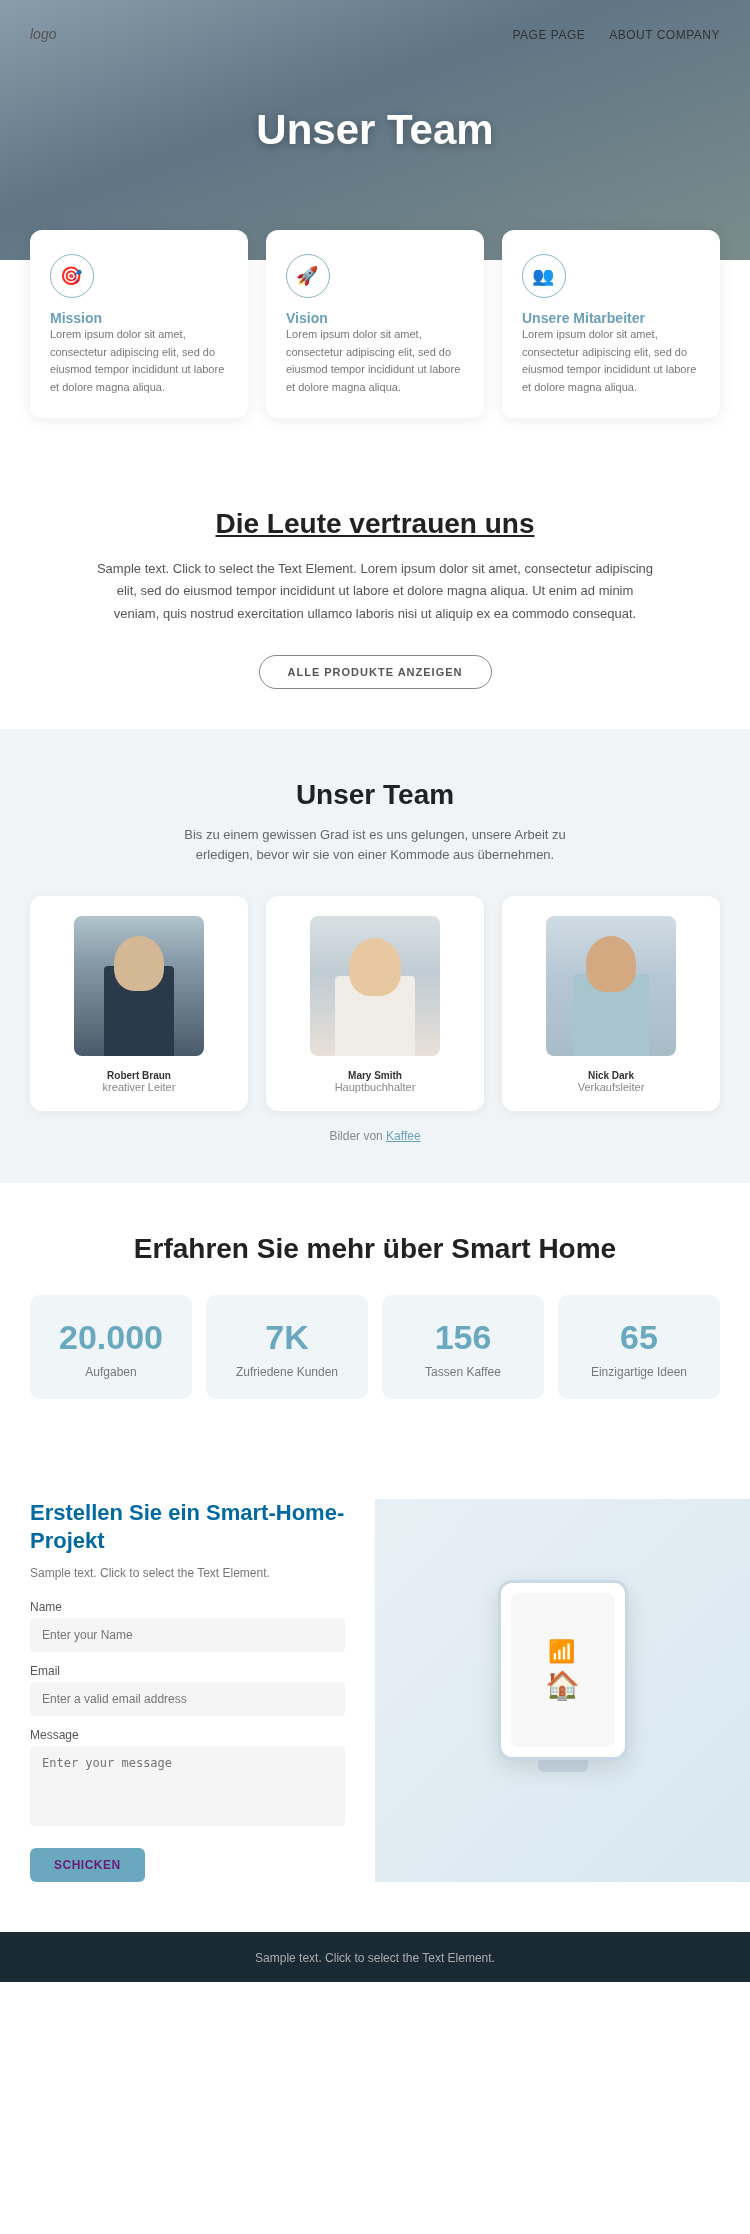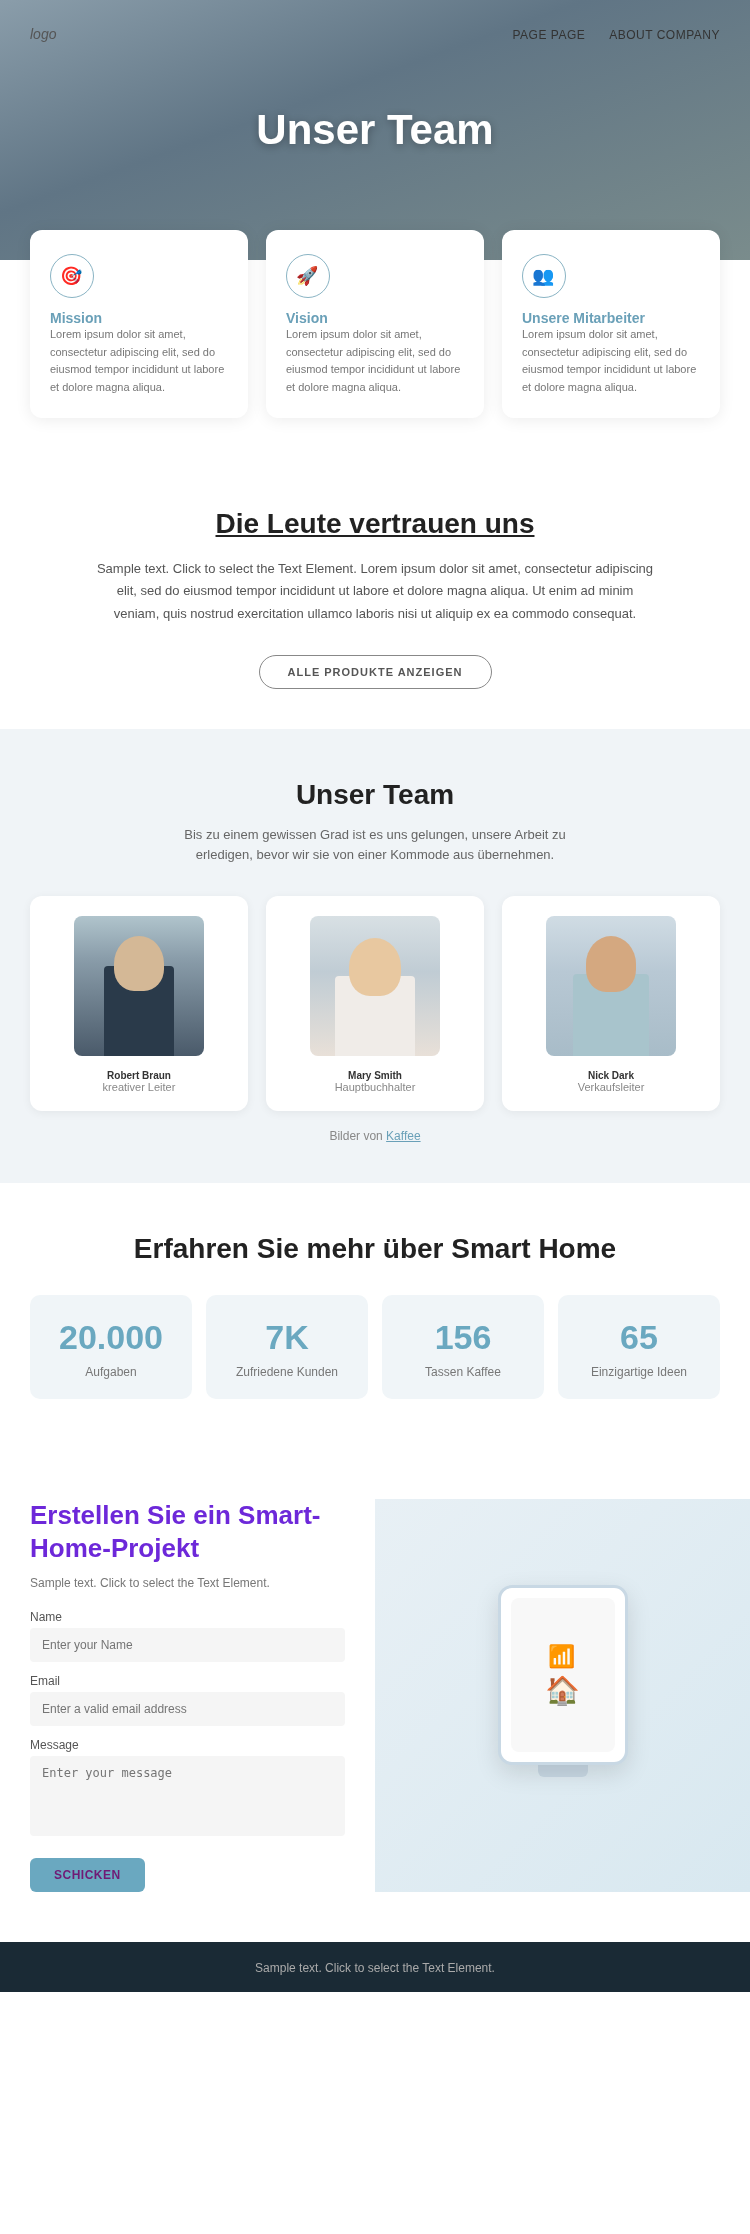--- a/index.html
+++ b/index.html
@@ -290,23 +290,23 @@
     .contact-section {
       background: #fff;
       padding: 50px 0 50px;
       display: grid;
       grid-template-columns: 1fr 1fr;
     }
     .contact-left {
       padding: 0 30px 0 30px;
     }
     .contact-left h2 {
-      font-size: 26px;
+      font-size: 22px;
       font-weight: 700;
-      color: #6d28d9;
+      color: #0369a1;
       margin-bottom: 10px;
       line-height: 1.3;
     }
     .contact-left p {
       font-size: 12px;
       color: #777;
       margin-bottom: 20px;
     }
     .form-group {
       margin-bottom: 12px;

